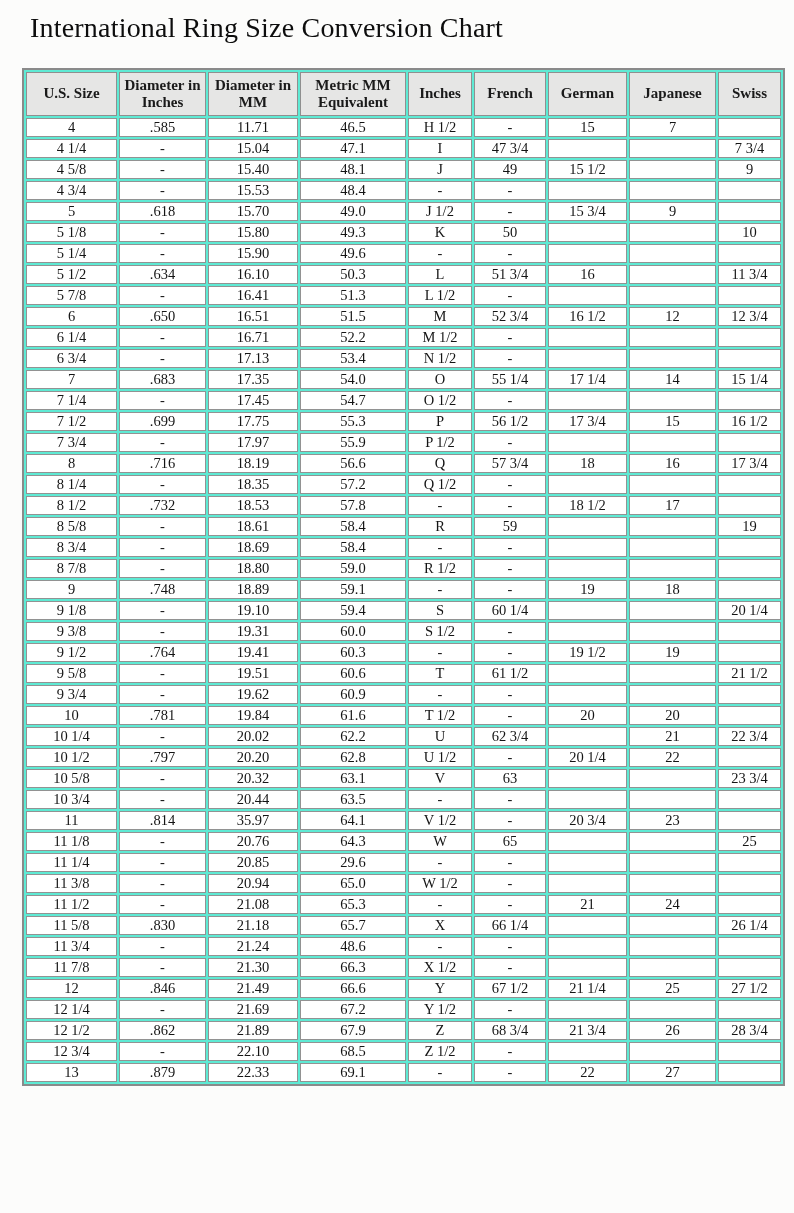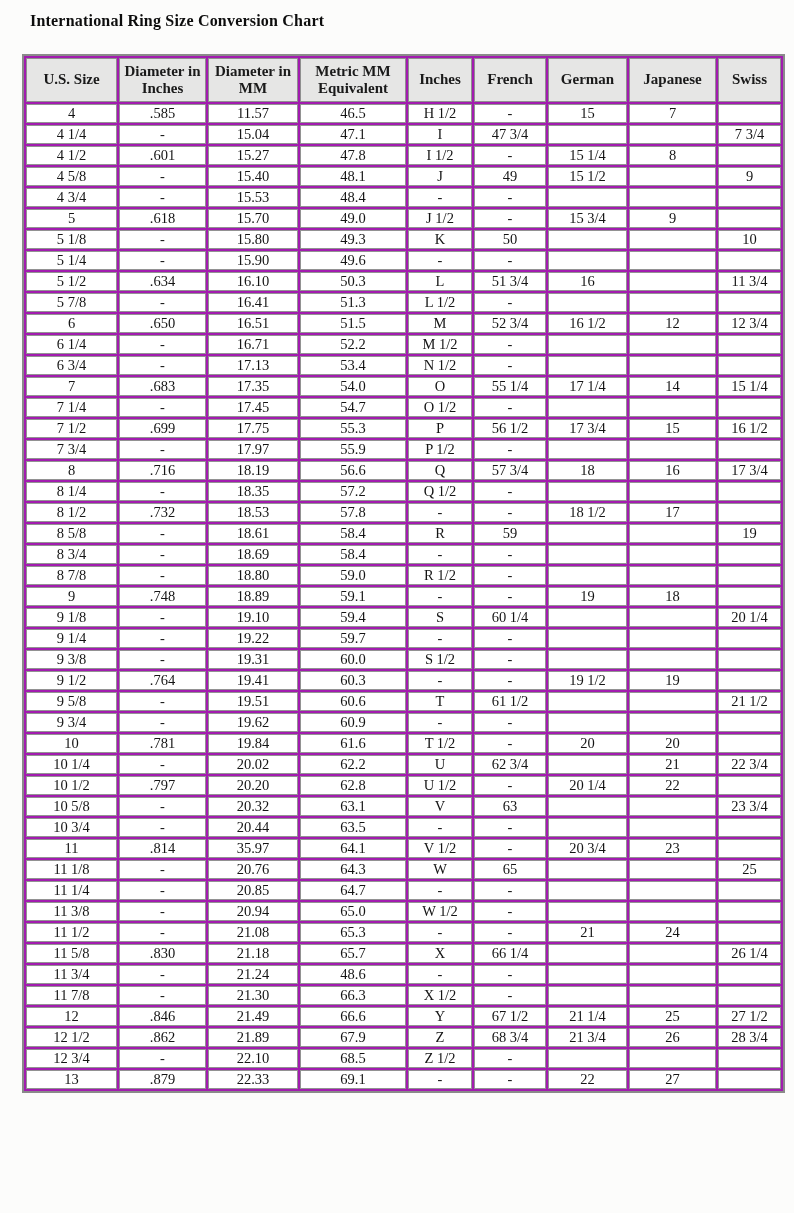--- a/index.html
+++ b/index.html
@@ -11,33 +11,33 @@
   }
   .page {
     width: 794px;
     height: 1213px;
     box-sizing: border-box;
     padding: 8px 18px 0 22px;
     background: #fcfcfb;
     overflow: hidden;
   }
   .page-title {
-    font-size: 16px;
-    font-weight: bold;
+    font-size: 28px;
+    font-weight: normal;
     color: #0d0d0d;
     margin: 4px 0 0 8px;
     letter-spacing: 0.2px;
   }
   table.conversion-table {
     margin-top: 24px;
     width: 755px;
     table-layout: fixed;
     border-collapse: separate;
     border-spacing: 2px;
-    background: #a21caf;
+    background: #5eead4;
     border: 2px solid #8a8a8a;
   }
   table.conversion-table th {
     background: #e6e6e5;
     border: 1px solid #8f8f8f;
     font-size: 15px;
     font-weight: bold;
     text-align: center;
     vertical-align: middle;
     height: 40px;
@@ -96,49 +96,38 @@
           <th>French</th>
           <th>German</th>
           <th>Japanese</th>
           <th>Swiss</th>
         </tr>
       </thead>
     <tbody>
         <tr>
           <td>4</td>
           <td>.585</td>
-          <td>11.57</td>
+          <td>11.71</td>
           <td>46.5</td>
           <td>H 1/2</td>
           <td>-</td>
           <td>15</td>
           <td>7</td>
           <td></td>
         </tr>
         <tr>
           <td>4 1/4</td>
           <td>-</td>
           <td>15.04</td>
           <td>47.1</td>
           <td>I</td>
           <td>47 3/4</td>
           <td></td>
           <td></td>
           <td>7 3/4</td>
-        </tr>
-        <tr>
-          <td>4 1/2</td>
-          <td>.601</td>
-          <td>15.27</td>
-          <td>47.8</td>
-          <td>I 1/2</td>
-          <td>-</td>
-          <td>15 1/4</td>
-          <td>8</td>
-          <td></td>
         </tr>
         <tr>
           <td>4 5/8</td>
           <td>-</td>
           <td>15.40</td>
           <td>48.1</td>
           <td>J</td>
           <td>49</td>
           <td>15 1/2</td>
           <td></td>
@@ -369,31 +358,20 @@
           <td>-</td>
           <td>19.10</td>
           <td>59.4</td>
           <td>S</td>
           <td>60 1/4</td>
           <td></td>
           <td></td>
           <td>20 1/4</td>
         </tr>
         <tr>
-          <td>9 1/4</td>
-          <td>-</td>
-          <td>19.22</td>
-          <td>59.7</td>
-          <td>-</td>
-          <td>-</td>
-          <td></td>
-          <td></td>
-          <td></td>
-        </tr>
-        <tr>
           <td>9 3/8</td>
           <td>-</td>
           <td>19.31</td>
           <td>60.0</td>
           <td>S 1/2</td>
           <td>-</td>
           <td></td>
           <td></td>
           <td></td>
         </tr>
@@ -504,21 +482,21 @@
           <td>W</td>
           <td>65</td>
           <td></td>
           <td></td>
           <td>25</td>
         </tr>
         <tr>
           <td>11 1/4</td>
           <td>-</td>
           <td>20.85</td>
-          <td>64.7</td>
+          <td>29.6</td>
           <td>-</td>
           <td>-</td>
           <td></td>
           <td></td>
           <td></td>
         </tr>
         <tr>
           <td>11 3/8</td>
           <td>-</td>
           <td>20.94</td>
@@ -578,20 +556,31 @@
           <td>.846</td>
           <td>21.49</td>
           <td>66.6</td>
           <td>Y</td>
           <td>67 1/2</td>
           <td>21 1/4</td>
           <td>25</td>
           <td>27 1/2</td>
         </tr>
         <tr>
+          <td>12 1/4</td>
+          <td>-</td>
+          <td>21.69</td>
+          <td>67.2</td>
+          <td>Y 1/2</td>
+          <td>-</td>
+          <td></td>
+          <td></td>
+          <td></td>
+        </tr>
+        <tr>
           <td>12 1/2</td>
           <td>.862</td>
           <td>21.89</td>
           <td>67.9</td>
           <td>Z</td>
           <td>68 3/4</td>
           <td>21 3/4</td>
           <td>26</td>
           <td>28 3/4</td>
         </tr>

